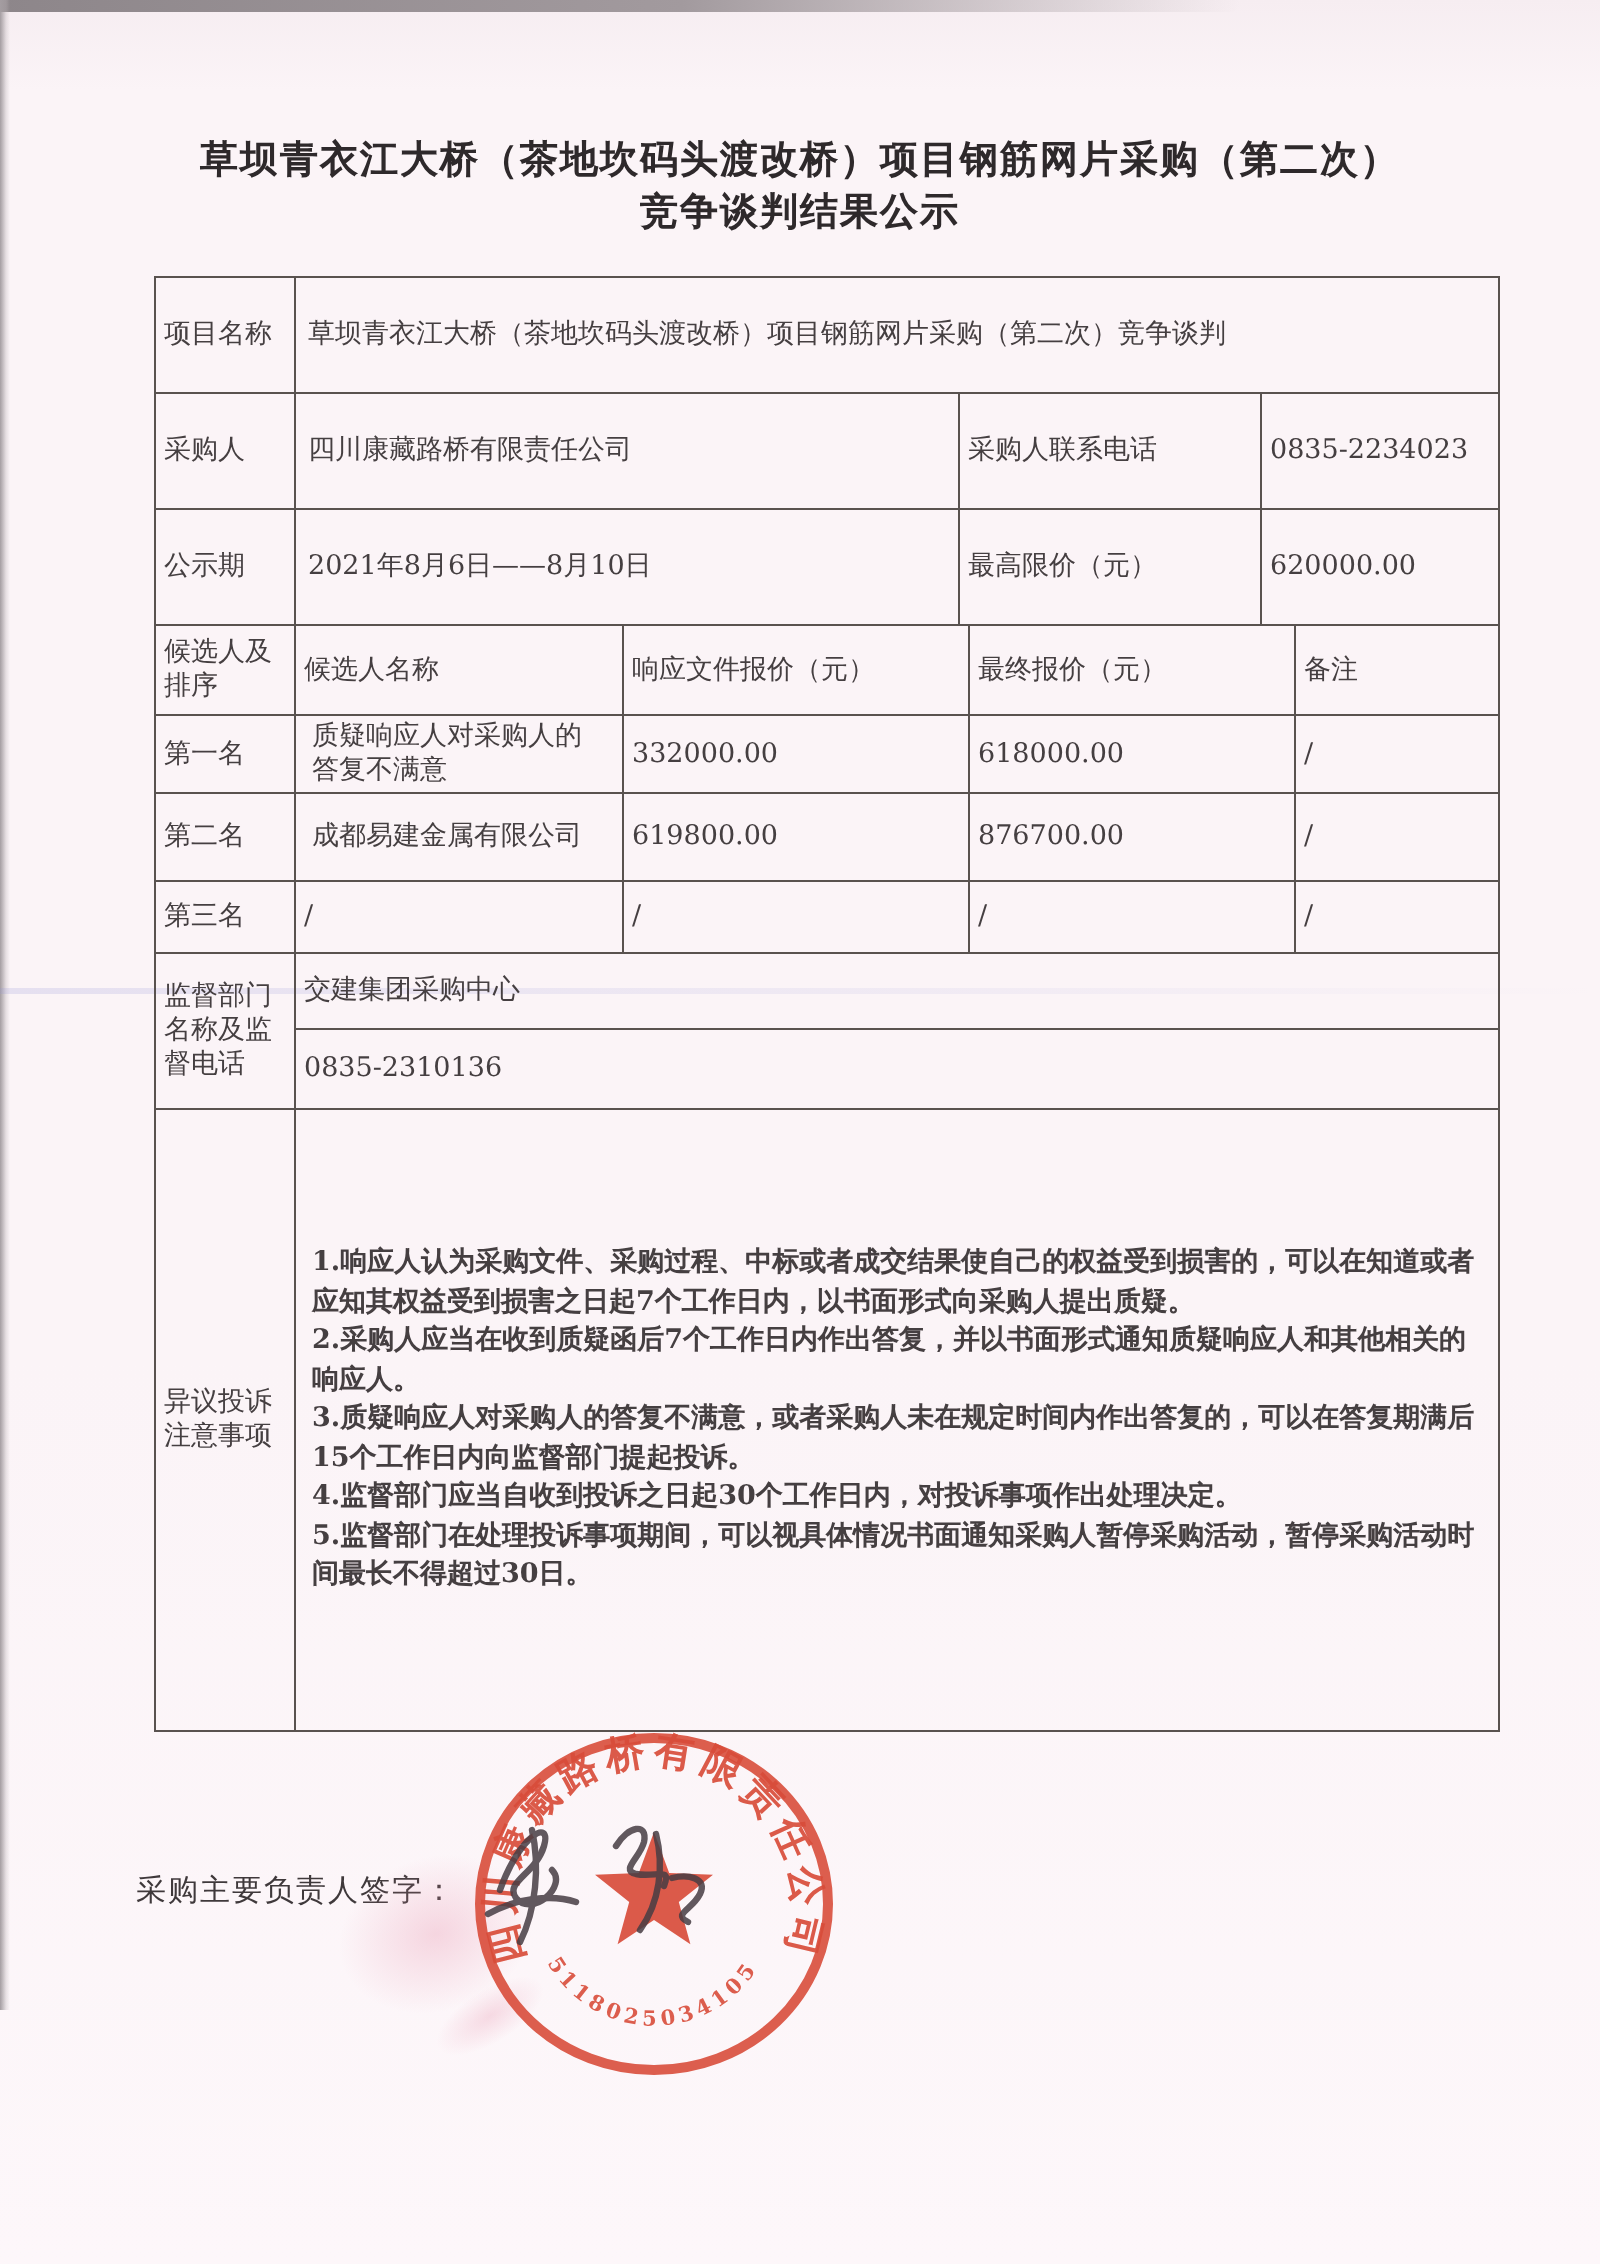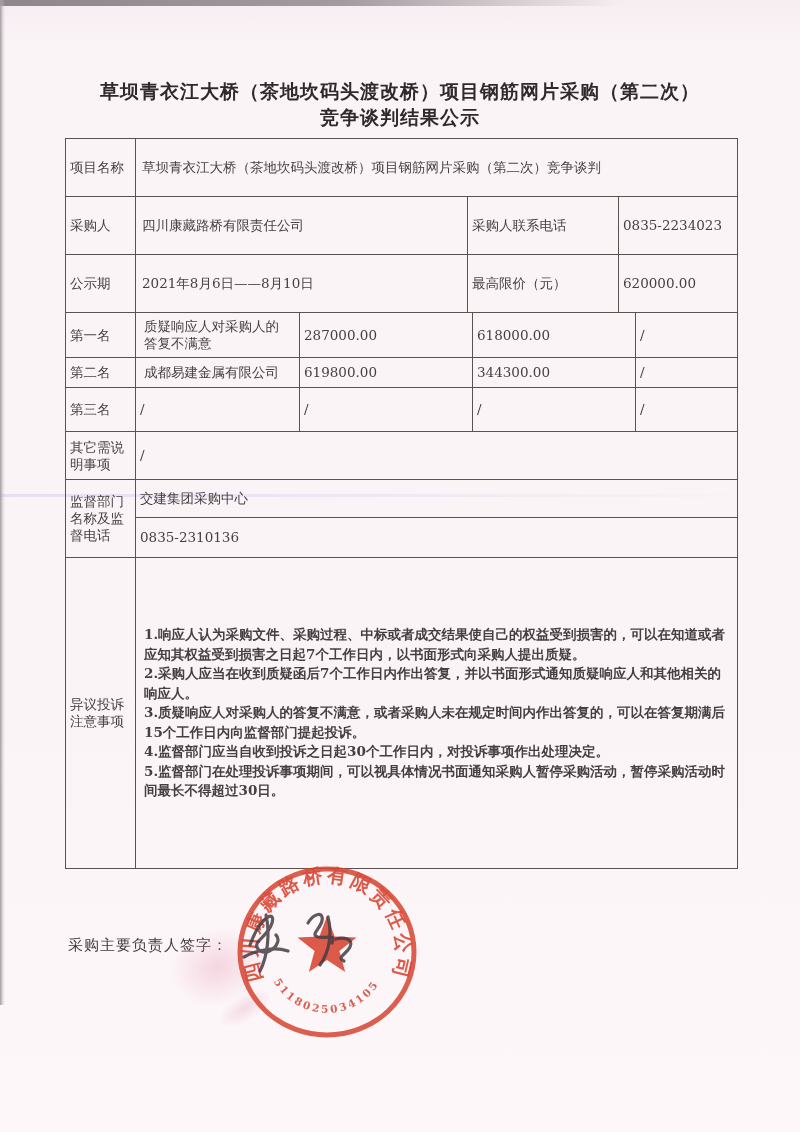--- a/index.html
+++ b/index.html
@@ -21,26 +21,26 @@
     background:linear-gradient(90deg,#a49da1 0%,rgba(190,182,186,.35) 60%,rgba(190,182,186,0) 100%);}
   .streak{position:absolute;top:494px;left:0;width:800px;height:3px;
     background:linear-gradient(90deg,rgba(150,150,215,.22),rgba(150,150,215,.10) 60%,rgba(150,150,215,0));}
   .smudge{position:absolute;left:168px;top:928px;width:100px;height:78px;
     background:radial-gradient(ellipse at 50% 50%,rgba(232,150,175,.34),rgba(232,150,175,0) 70%);
     transform:rotate(-18deg);}
   .smudge2{position:absolute;left:215px;top:995px;width:60px;height:26px;
     background:radial-gradient(ellipse at 50% 50%,rgba(232,150,175,.30),rgba(232,150,175,0) 72%);
     transform:rotate(-32deg);}
 
-  .title{position:absolute;top:78px;left:0;width:800px;margin:0;
+  .title{position:absolute;top:67px;left:0;width:800px;margin:0;
     text-align:center;font-size:19px;font-weight:bold;color:#2e292b;
     letter-spacing:1px;line-height:26px;}
   .title span{display:block;}
 
-  .tables{position:absolute;top:138px;left:65px;width:672px;}
+  .tables{position:absolute;top:138px;left:77px;width:672px;}
   table{border-collapse:collapse;table-layout:fixed;width:672px;}
   table + table{margin-top:-1px;}
   td{border:1.5px solid #59524f;font-size:13.5px;line-height:17px;
      vertical-align:middle;padding:2px 4px;overflow:hidden;color:#453f41;}
   td.lab{padding:2px 2px 2px 4px;}
   td.val{padding:20px 6px;text-align:left;}
   td.cen{text-align:left;}
   td.name{padding:2px 8px;}
   .tblA tr:nth-child(1){height:40px}
   .tblA tr:nth-child(2){height:46px}
@@ -106,59 +106,51 @@
 
     <table class="tblB">
       <colgroup>
           <col style="width:70px">
           <col style="width:164px">
           <col style="width:173px">
           <col style="width:163px">
           <col style="width:102px">
         </colgroup>
       <tbody>
+          <tr>
+        <td class="lab">候选人及排序</td>
+        <td class="cen">候选人名称</td>
+        <td class="cen">响应文件报价（元）</td>
+        <td class="cen">最终报价（元）</td>
+        <td class="cen">备注</td>
+      </tr>
       <tr>
         <td class="lab">第一名</td>
         <td class="val name">质疑响应人对采购人的答复不满意</td>
-        <td class="cen">287000.00</td>
+        <td class="cen">332000.00</td>
         <td class="cen">618000.00</td>
         <td class="cen">/</td>
       </tr>
       <tr>
         <td class="lab">第二名</td>
         <td class="val name">成都易建金属有限公司</td>
         <td class="cen">619800.00</td>
-        <td class="cen">344300.00</td>
+        <td class="cen">876700.00</td>
         <td class="cen">/</td>
       </tr>
       <tr>
         <td class="lab">第三名</td>
         <td class="cen">/</td>
         <td class="cen">/</td>
         <td class="cen">/</td>
         <td class="cen">/</td>
       </tr>
     </tbody>
       </table>
 
-    <table class="tblC">
-      <colgroup>
-          <col style="width:70px">
-          <col style="width:602px">
-        </colgroup>
-      <tbody>
-          <tr>
-        <td class="lab">
-          <div>其它需说</div>
-          <div>明事项</div>
-        </td>
-        <td class="cen">/</td>
-      </tr>
-    </tbody>
-      </table>
 
     <table class="tblD">
       <colgroup>
           <col style="width:70px">
           <col style="width:602px">
         </colgroup>
       <tbody>
           <tr>
         <td class="lab" rowspan="2">
           <div>监督部门</div>

